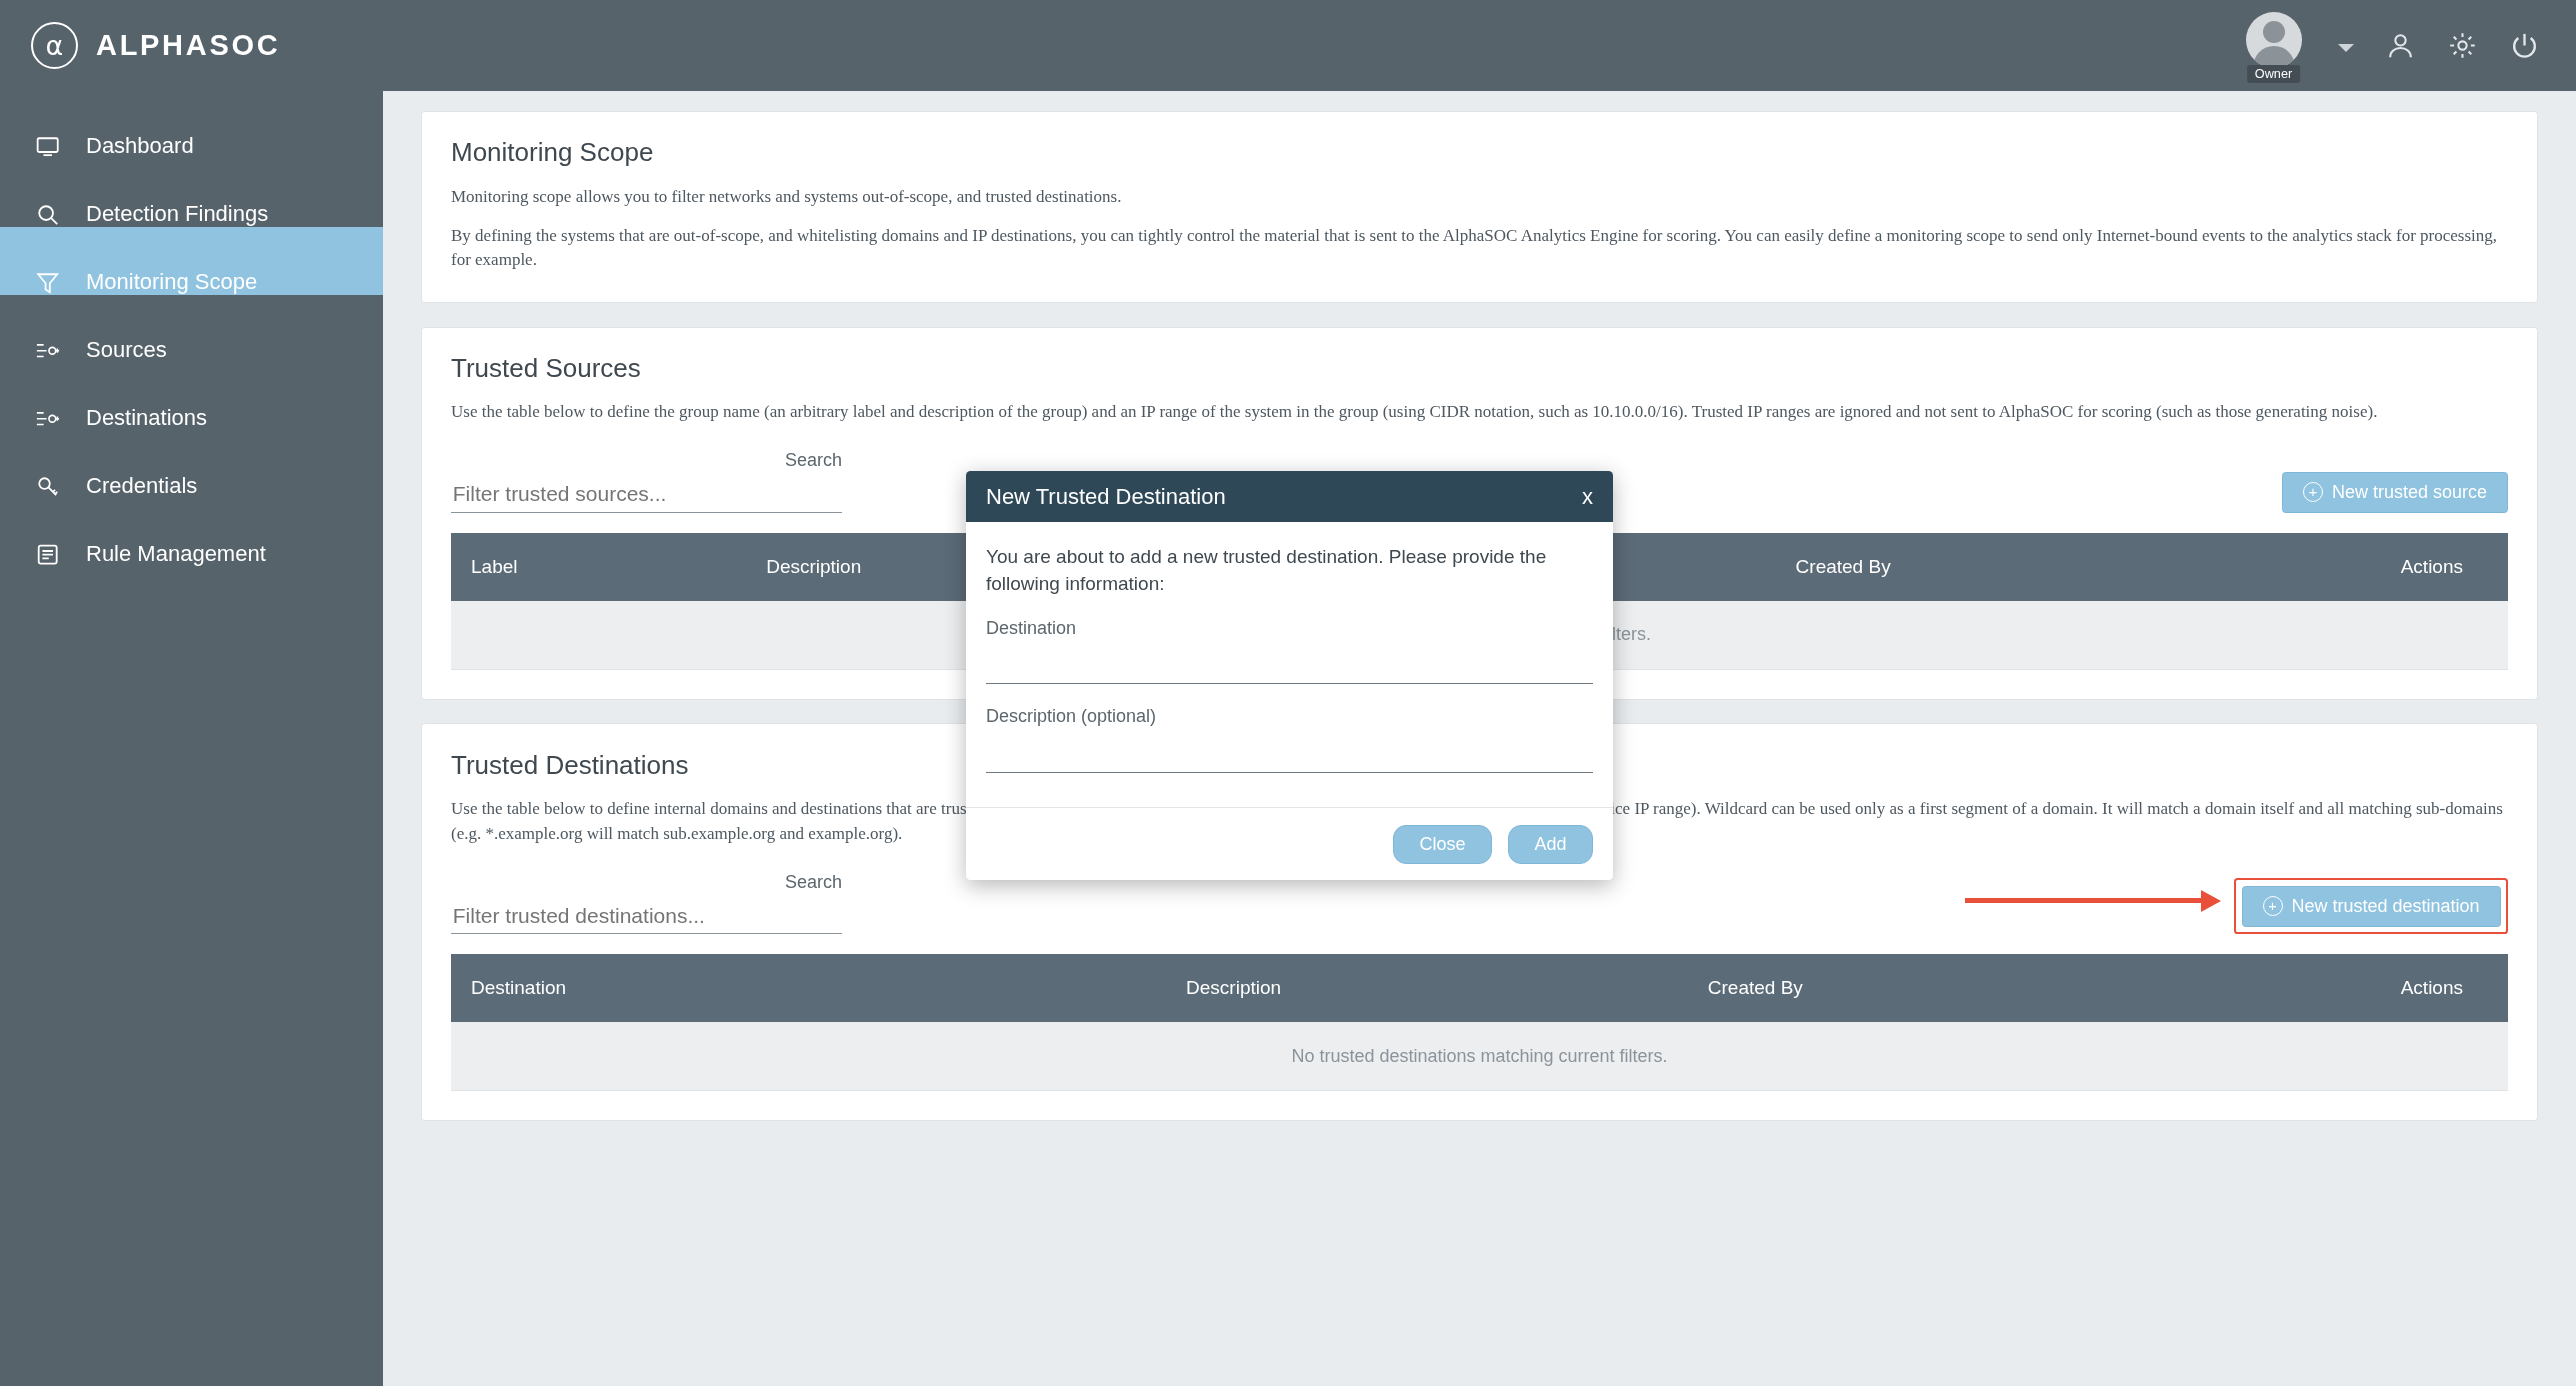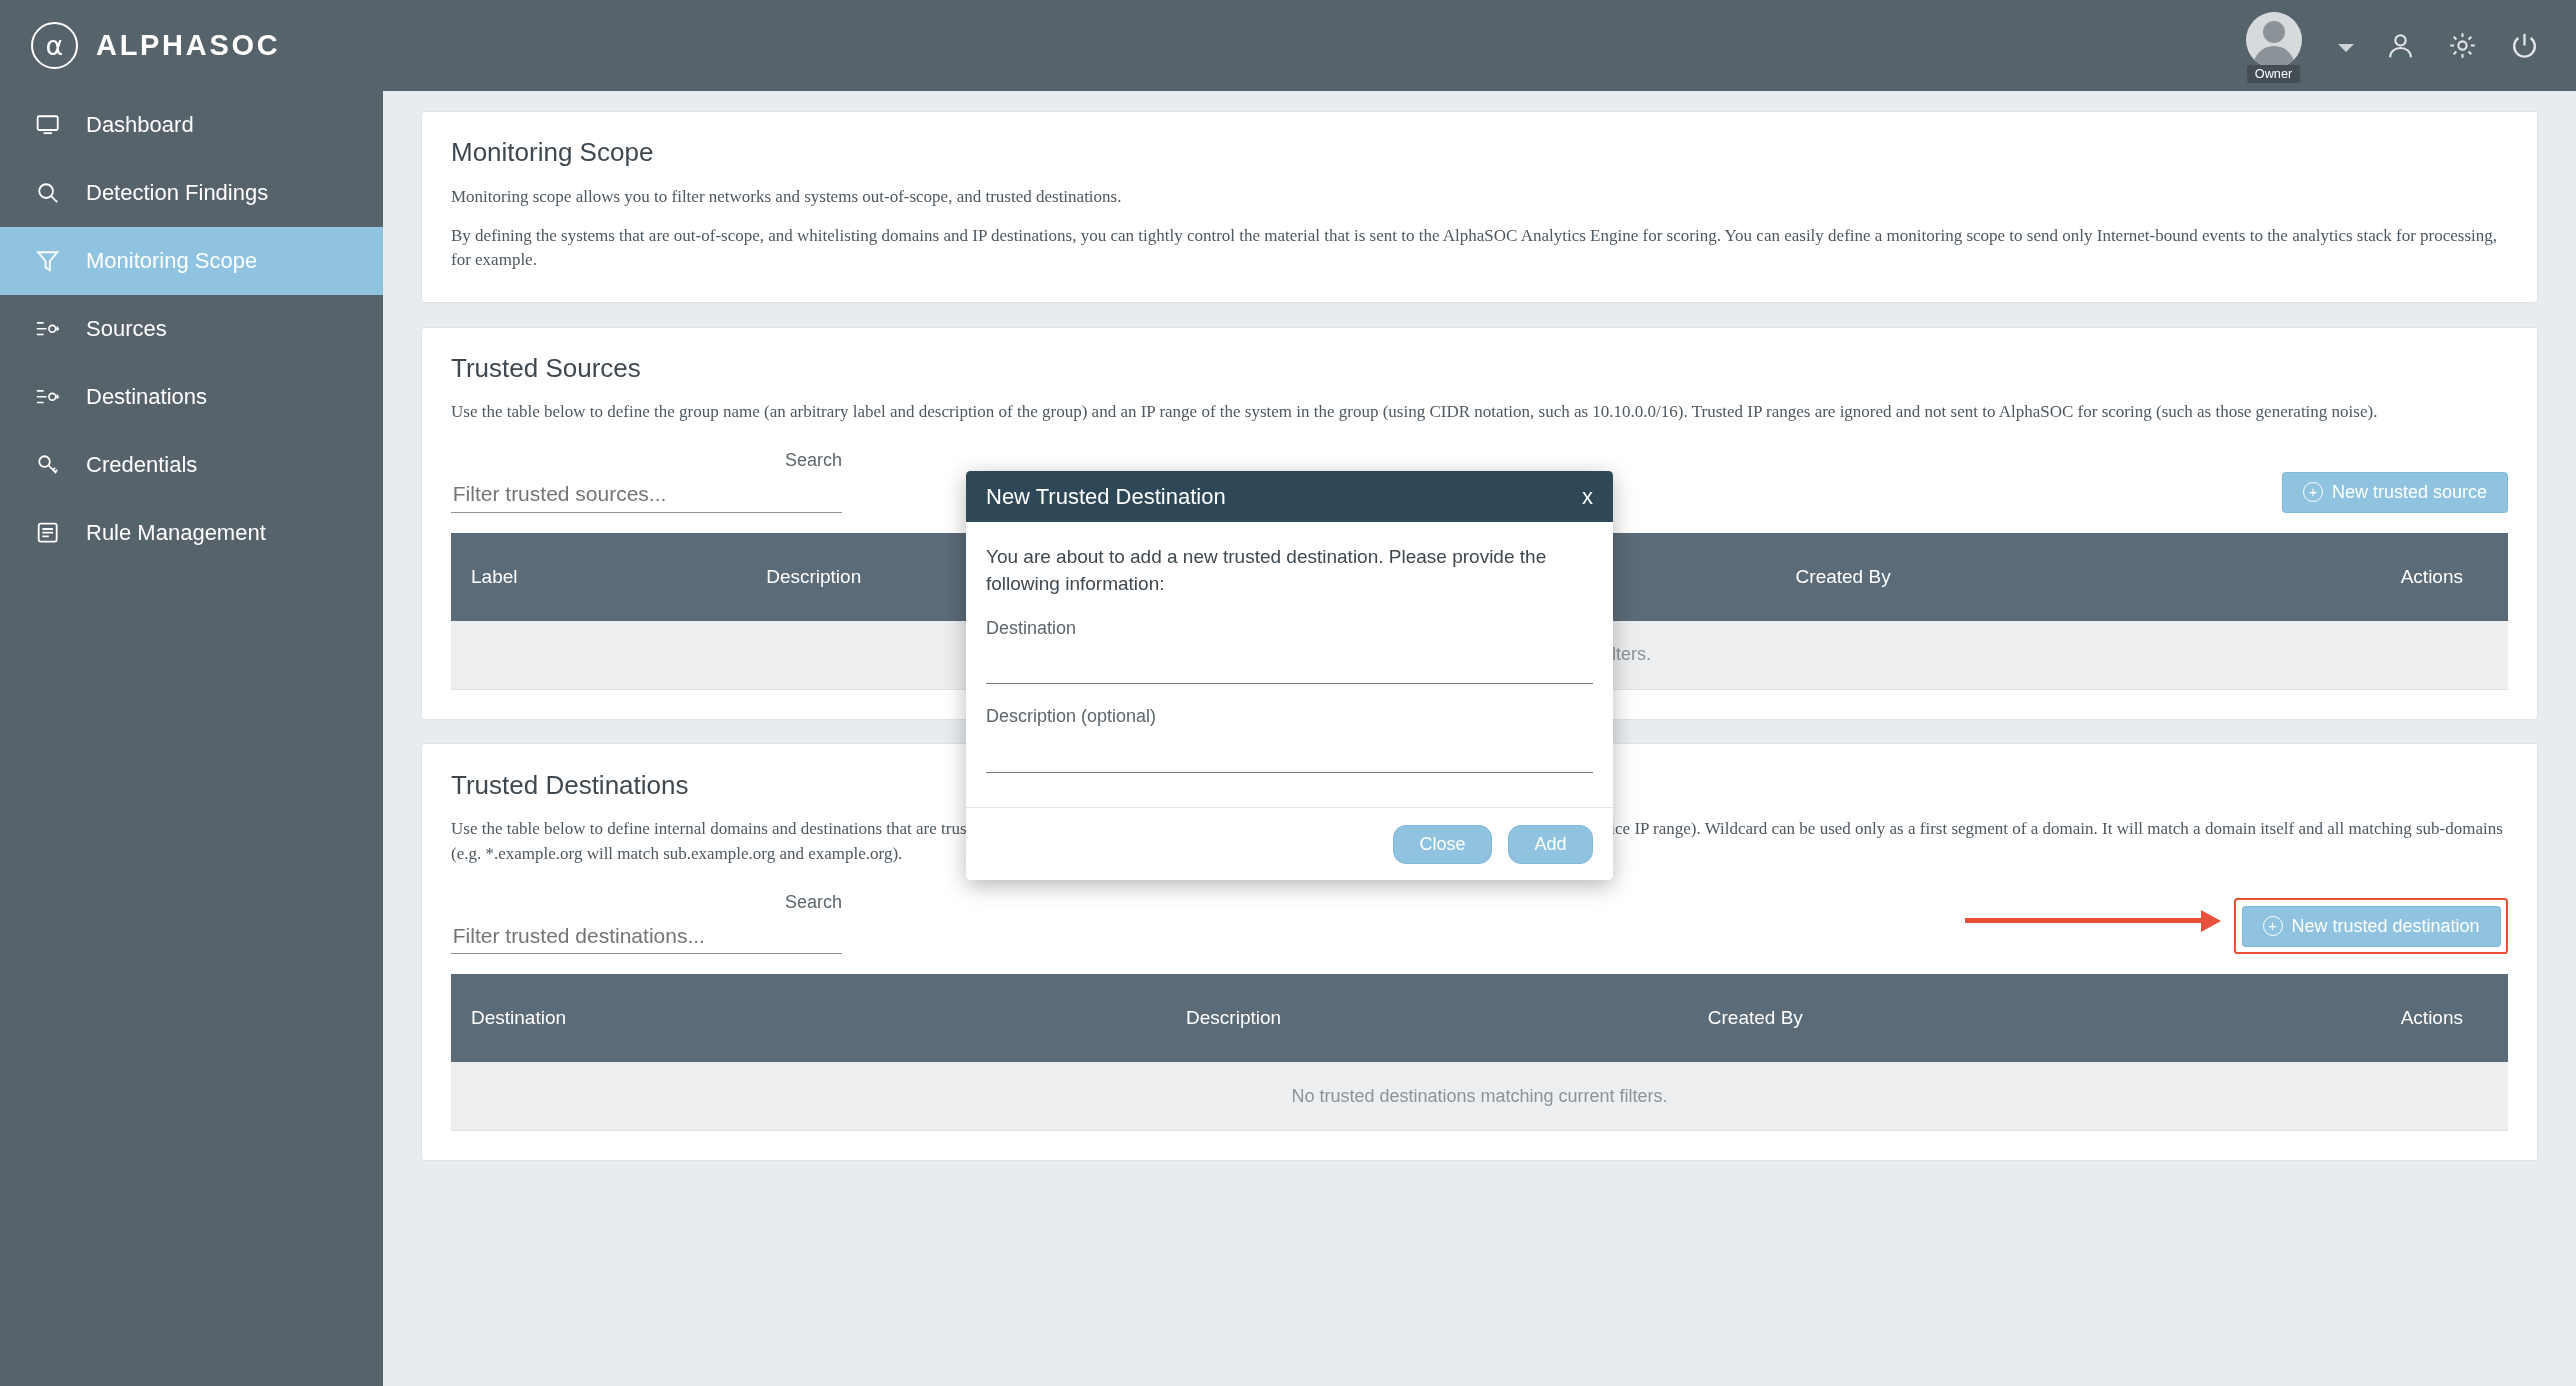--- a/index.html
+++ b/index.html
@@ -61,21 +61,21 @@
   }
   .icon-btn { color: #dfe3e6; display: flex; align-items: center; }
   .icon-btn svg { display: block; }
 
   
   .sidebar {
     position: absolute; top: 91px; left: 0; width: 383px; height: 1295px;
     background: #57636b;
   }
   .nav-item {
-    height: 68px; display: flex; align-items: center; gap: 22px;
+    height: 68px; display: flex; align-items: flex-end; gap: 22px;
     padding-left: 31px; color: #ffffff; font-size: 22px;
   }
   .nav-item.active { background: #8fc3e0; color: #ffffff; }
   .nav-icon { width: 33px; display: flex; justify-content: center; align-items: center; }
   .nav-icon svg { display: block; }
 
   
   .main {
     position: absolute; top: 91px; left: 383px;
     width: 2193px; height: 1295px;
@@ -124,21 +124,21 @@
   }
   .arrow-line { width: 236px; height: 4.5px; background: #e8503a; }
   .arrow-head {
     width: 0; height: 0; border-top: 11.8px solid transparent;
     border-bottom: 11.8px solid transparent; border-left: 20px solid #e8503a;
   }
 
   table.grid { width: 100%; border-collapse: collapse; margin-top: 20px; }
   table.grid th {
     background: #5b6b77; color: #ffffff; font-size: 19px; font-weight: normal;
-    text-align: left; padding: 33px 20px;
+    text-align: left; padding: 23px 20px;
   }
   table.grid th.c { text-align: center; }
   table.grid th.r { text-align: right; padding-right: 45px; }
   table.grid td {
     background: #eceef0; color: #8b949a; font-size: 18px;
     text-align: center; padding: 23.6px 20px; border-bottom: 0.9px solid #e0e3e6;
   }
 
   
   .modal-overlay {

